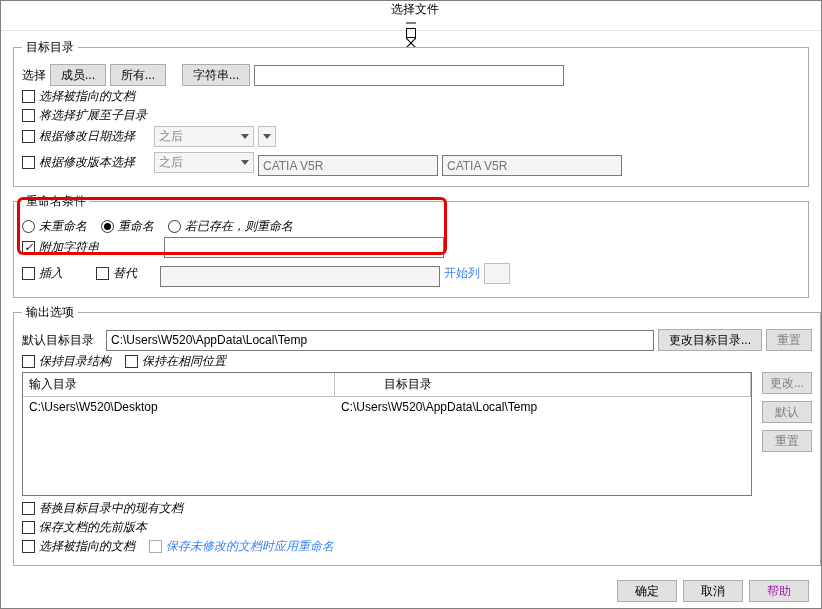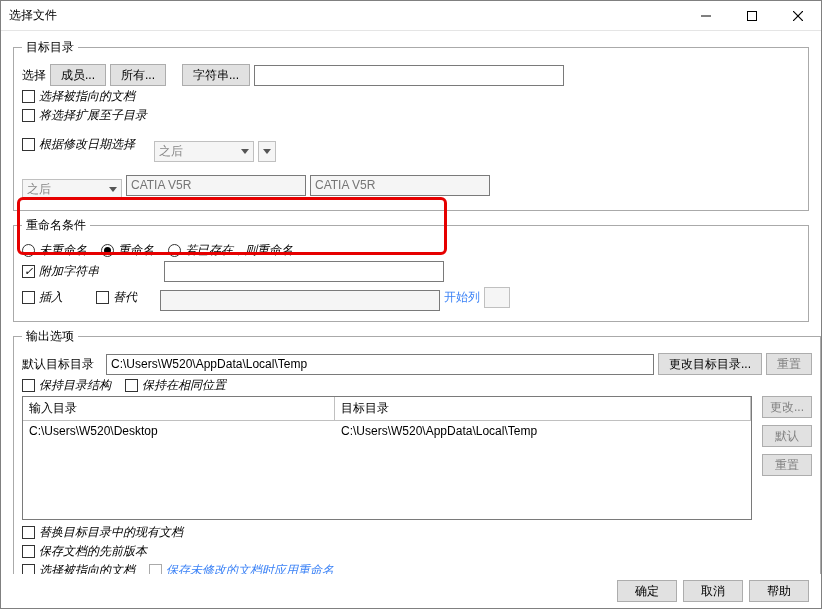--- a/index.html
+++ b/index.html
@@ -1,45 +1,45 @@
 <!DOCTYPE html>
 <html><head>
 <meta charset="utf-8">
 <style>
   * { box-sizing: border-box; font-family: "Microsoft YaHei", "SimSun", Arial, sans-serif; font-size: 12px; }
   body { margin: 0; background: #f0f0f0; }
   .window { width: 822px; height: 609px; background: #fff; border: 1px solid #808080; position: relative; display:flex; flex-direction:column;}
   
-  .titlebar { height: 30px; display: flex; align-items: center; border-bottom: 1px solid #e5e5e5; }
+  .titlebar { height: 30px; display: flex; align-items: center; border-bottom: 1px solid #e5e5e5; flex-direction: column; }
   .titlebar-title { padding-left: 8px; color: #000; flex:0 0 auto;}
   .titlebar-spacer { flex: 1; }
   .titlebar-btn { width: 46px; height: 30px; display:flex; align-items:center; justify-content:center; color:#000; }
   .titlebar-btn svg { width:10px; height:10px; }
   .content { padding: 8px 12px 8px 12px; flex:1; overflow:hidden;}
   fieldset { border: 1px solid #aaa; margin: 0 0 6px 0; padding: 6px 8px 8px 8px; }
   legend { padding: 0 4px; color: #000; }
   .row { display: flex; align-items: center; gap: 4px; margin: 2px 0; }
   .btn { background: #e1e1e1; border: 1px solid #adadad; padding: 2px 10px; height:22px; display:inline-flex; align-items:center; }
   .btn-wide { min-width: 56px; justify-content:center;}
   .txt-input { border: 1px solid #7a7a7a; height: 21px; background:#fff; padding: 0 4px; }
   .txt-disabled { background: #f5f5f5; color: #888; margin-top: 6px; }
-  .select { border:1px solid #7a7a7a; height:21px; background:#fff; display:flex; align-items:center; justify-content:space-between; padding:0 4px;margin-top:15px;}
+  .select { border:1px solid #7a7a7a; height:21px; background:#fff; display:flex; align-items:center; justify-content:space-between; padding:0 4px;}
   .select-disabled { background:#f5f5f5; color:#888; border-color:#c0c0c0;}
   .chev { width:0; height:0; border-left:4px solid transparent; border-right:4px solid transparent; border-top:5px solid #555;}
   .checkbox { width:13px; height:13px; border:1px solid #333; background:#fff; display:inline-flex; align-items:center; justify-content:center; flex-shrink:0;}
   .checkbox.checked::after{ content:"✓"; font-size:11px; line-height:11px; color:#000;}
   .radio { width:13px; height:13px; border:1px solid #333; border-radius:50%; background:#fff; display:inline-flex; align-items:center; justify-content:center; flex-shrink:0;}
   .radio.checked::after{ content:""; width:7px; height:7px; background:#000; border-radius:50%;}
   label.opt { display:inline-flex; align-items:center; gap:4px; margin-right:10px;font-style:italic; }
   .disabled-text { color:#3b82f6; }
   
   .highlight-box { position:absolute; border:3px solid #e60000; border-radius:6px; pointer-events:none; }
   
   .io-table { border:1px solid #7a7a7a; width:730px; height:124px; background:#fff; }
-  .io-header { display:flex; border-bottom:1px solid #c0c0c0; }
+  .io-header { display:flex; border-bottom:1px solid #c0c0c0;gap:43px; }
   .io-header > div { padding:3px 6px; border-right:1px solid #c0c0c0; background:#fff;}
   .io-row { display:flex; }
   .io-row > div { padding:3px 6px; }
   .col1 { width: 312px; }
   .col2 { flex:1; }
   .side-btns { display:flex; flex-direction:column; gap:7px; margin-left:6px;}
   .side-btn { background:#e1e1e1; border:1px solid #adadad; width:50px; height:22px; display:flex; align-items:center; justify-content:center;}
   .side-btn.disabled { color:#808080; }
   .footer { display:flex; justify-content:flex-end; gap:6px; padding: 6px 12px; border-top: none;}
   .footer .btn { min-width:60px; justify-content:center;}
@@ -106,20 +106,24 @@
         <div class="select select-disabled" style="width:100px">
             <span>之后</span>
             <span class="chev"></span>
           </div>
         <div class="select select-disabled" style="width:18px">
             <span></span>
             <span class="chev"></span>
           </div>
       </div>
       <div class="row">
+        <label class="opt" style="width:118px">
+            <span class="checkbox"></span>
+            <span>根据修改版本选择</span>
+          </label>
         <div class="select select-disabled" style="width:100px">
             <span>之后</span>
             <span class="chev"></span>
           </div>
         <input class="txt-input txt-disabled" style="width: 180px;" disabled="" placeholder="CATIA V5R">
         <input class="txt-input txt-disabled" style="width: 180px;" disabled="" placeholder="CATIA V5R">
       </div>
     </fieldset>
 
     <fieldset style="position:relative;">
@@ -222,18 +226,18 @@
             <span>保存未修改的文档时应用重命名</span>
           </label>
       </div>
     </fieldset>
 
   </div>
 
   <div class="footer">
     <span class="btn">确定</span>
     <span class="btn">取消</span>
-    <span class="btn disabled-text" style="color:#000000">帮助</span>
+    <span class="btn disabled-text" style="color:#a21caf">帮助</span>
   </div>
 
   <div class="highlight-box" style="left:16px; top:196px; width:430px; height:58px;"></div>
 
 </div>
 
 </body></html>

